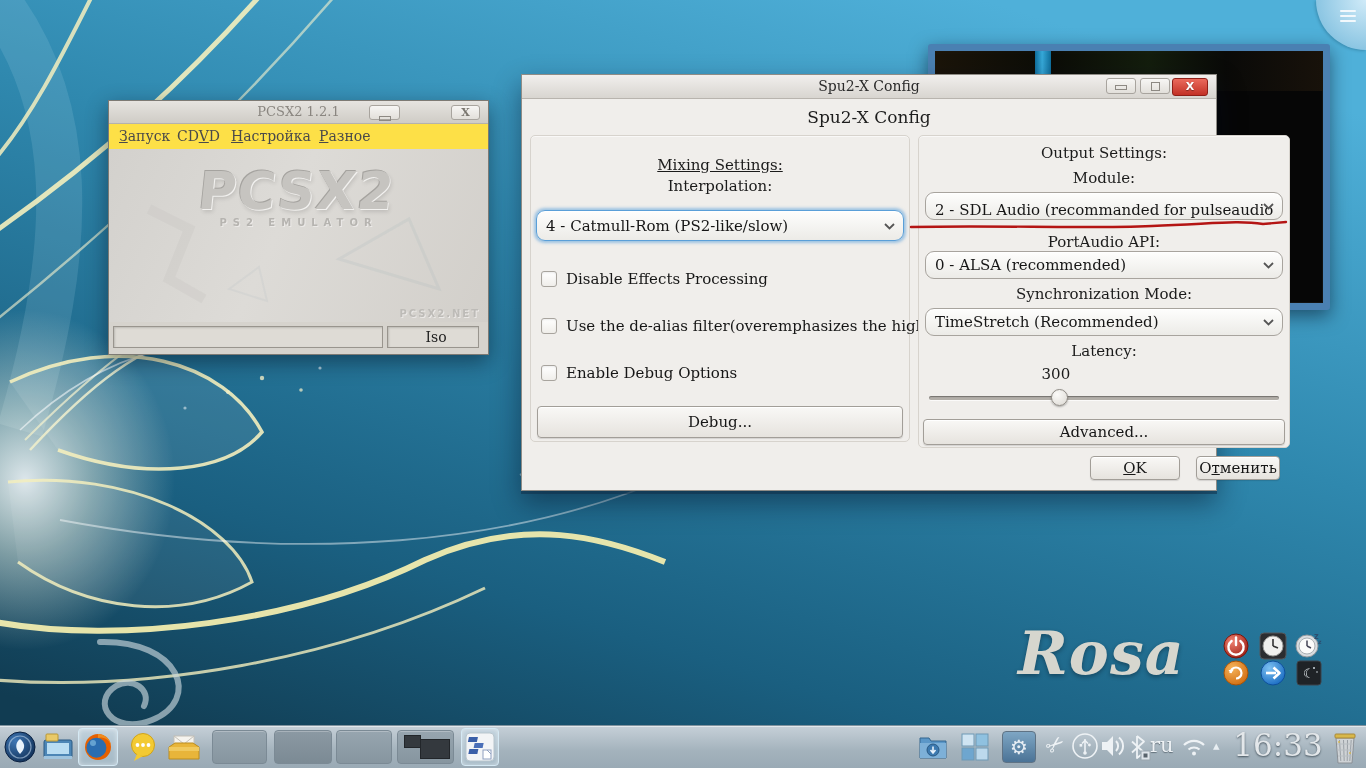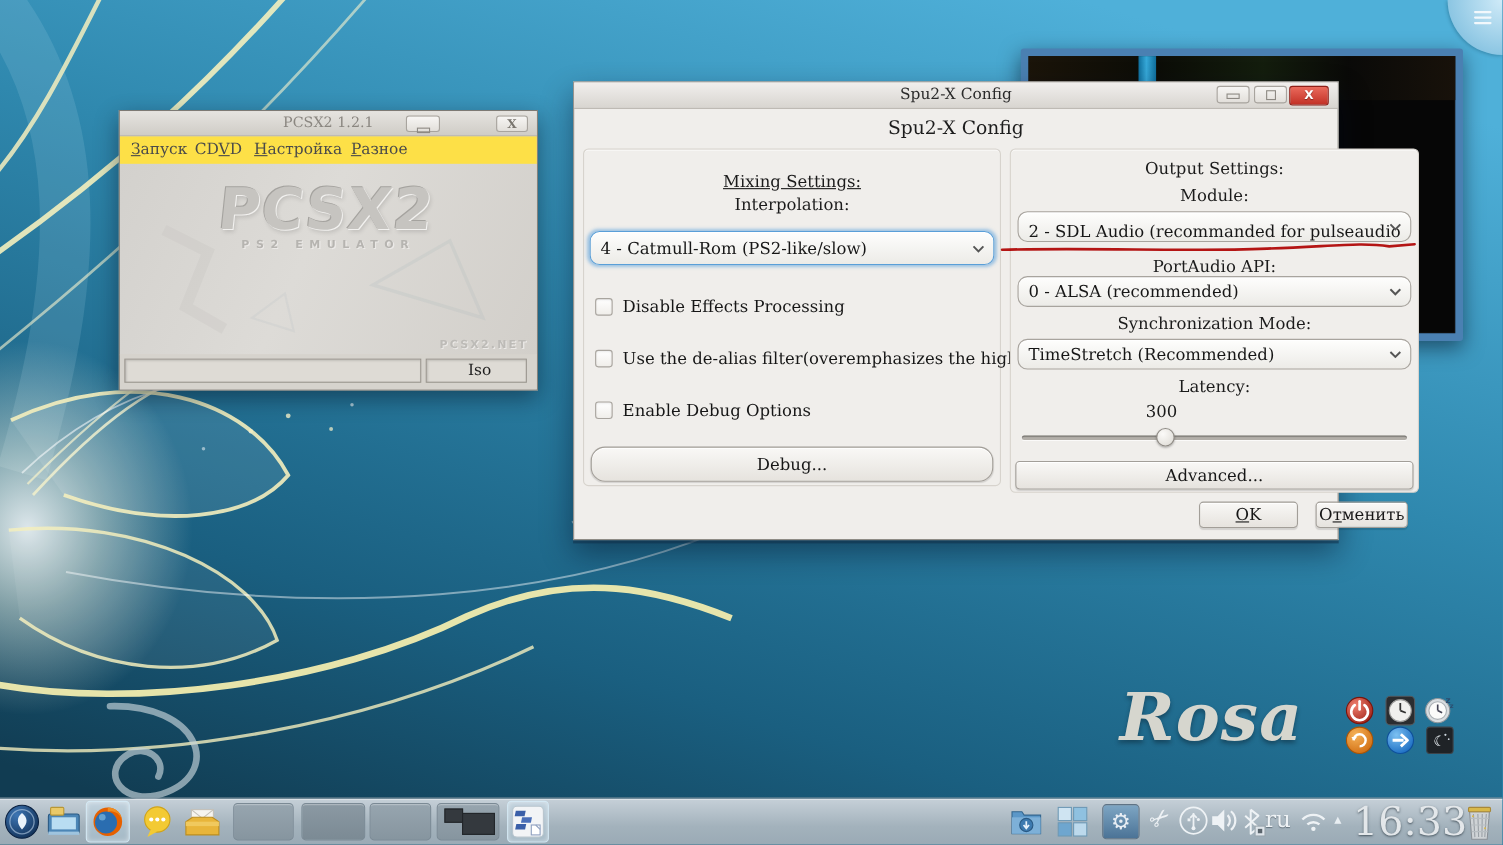--- a/index.html
+++ b/index.html
@@ -104,21 +104,21 @@
     background:linear-gradient(#c6d0d8,#a3b2bc 60%,#9aaab5);border-top:1px solid #7f929e;
     box-shadow:inset 0 1px 0 rgba(255,255,255,.5);}
   .tb{position:absolute;}
   .active-frame{box-sizing:border-box;border:1px solid #d5e9f4;border-radius:4px;
     background:rgba(195,228,245,.28);box-shadow:inset 0 0 5px rgba(255,255,255,.5);
     display:flex;align-items:center;justify-content:center;}
   .pager{box-sizing:border-box;height:34px;border:1px solid #7b8a95;border-radius:4px;
     background:linear-gradient(#97a5af,#86959f);box-shadow:inset 0 1px 0 rgba(255,255,255,.25);}
   .pager .thumb{position:absolute;background:#34393e;border:1px solid #22262a;}
   .tray-glyph{color:#eef2f5;font-family:"DejaVu Sans","Liberation Sans",sans-serif;}
-  #tb-clock{font-size:36px;color:#e3e7ea;text-align:center;text-shadow:0 1px 2px rgba(35,48,58,.75);}
+  #tb-clock{font-size:31px;color:#e3e7ea;text-align:center;text-shadow:0 1px 2px rgba(35,48,58,.75);}
   #tb-ru{font-size:21px;color:#eef2f5;text-shadow:0 1px 1px rgba(35,48,58,.5);}
 </style>
 </head>
 <body>
 
 <svg id="wallpaper" class="abs" width="1366" height="768" viewBox="0 0 1366 768">
   <defs>
     <linearGradient id="bgGrad" x1="0.72" y1="0" x2="0.18" y2="1">
       <stop offset="0" stop-color="#4fb0d9"></stop>
         <stop offset="0.38" stop-color="#2f88ae"></stop>
@@ -228,21 +228,21 @@
       <span>Disable Effects Processing</span>
       </div>
     <div class="cbrow" style="top:180px;">
       <span class="checkbox"></span>
       <span>Use the de-alias filter(overemphasizes the highs)</span>
       </div>
     <div class="cbrow" style="top:227px;">
       <span class="checkbox"></span>
       <span>Enable Debug Options</span>
       </div>
-    <div class="btn" style="left:6px;right:6px;top:270px;height:32px;border-radius:13px;">Debug...</div>
+    <div class="btn" style="left:6px;right:6px;top:270px;height:32px;">Debug...</div>
   </div>
 
   <div id="grp-output" class="groupbox">
     <div class="glabel" style="top:8px;">Output Settings:</div>
     <div class="glabel" style="top:33px;">Module:</div>
     <div class="combo" style="left:6px;right:6px;top:56px;align-items:flex-end;">
       <span>2 - SDL Audio (recommanded for pulseaudio</span>
       <svg width="11" height="7">
           <polyline points="1,1 5.5,5.5 10,1" stroke="#555" stroke-width="1.8" fill="none"></polyline>
         </svg>

